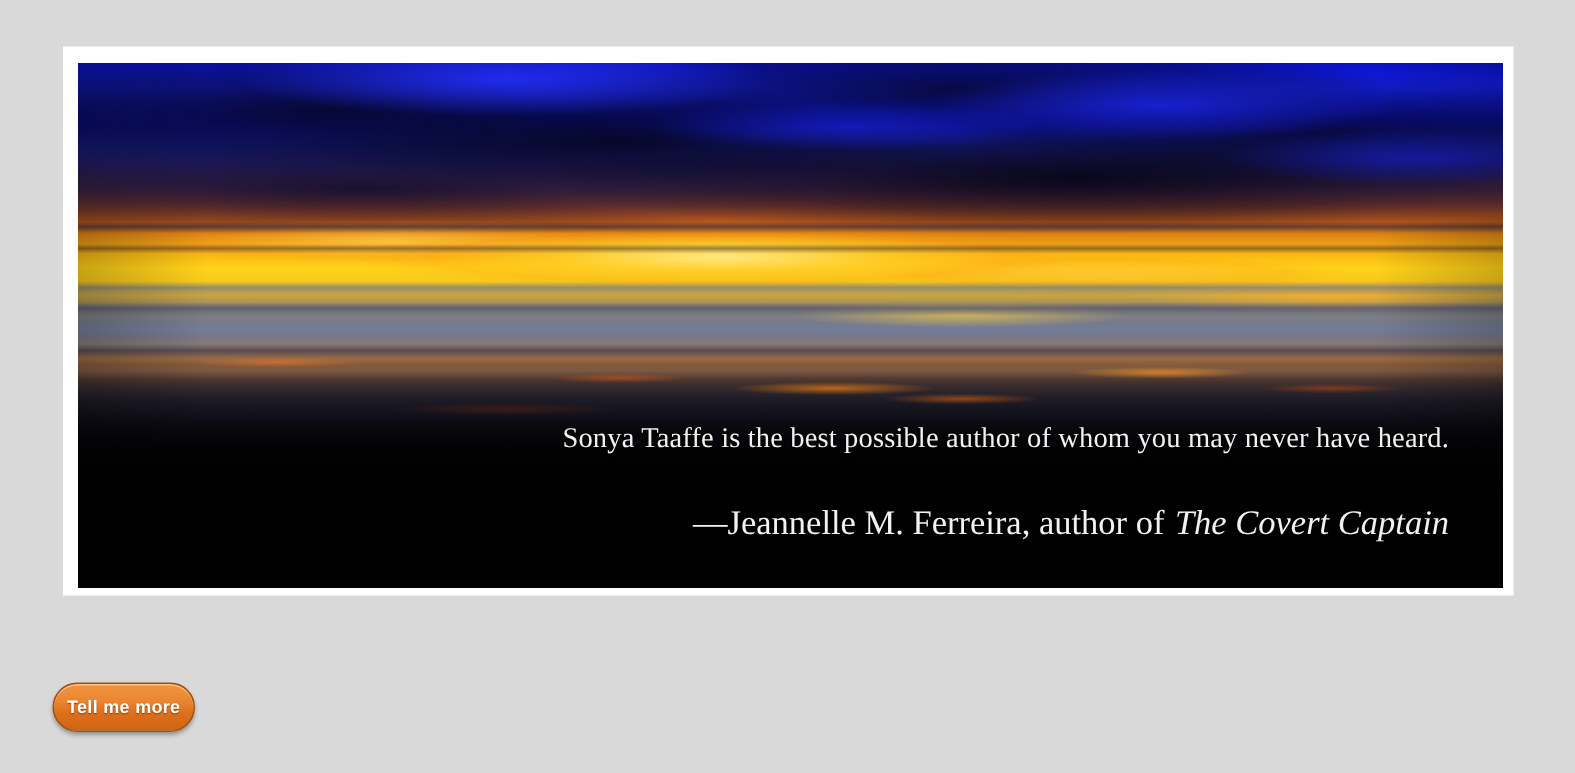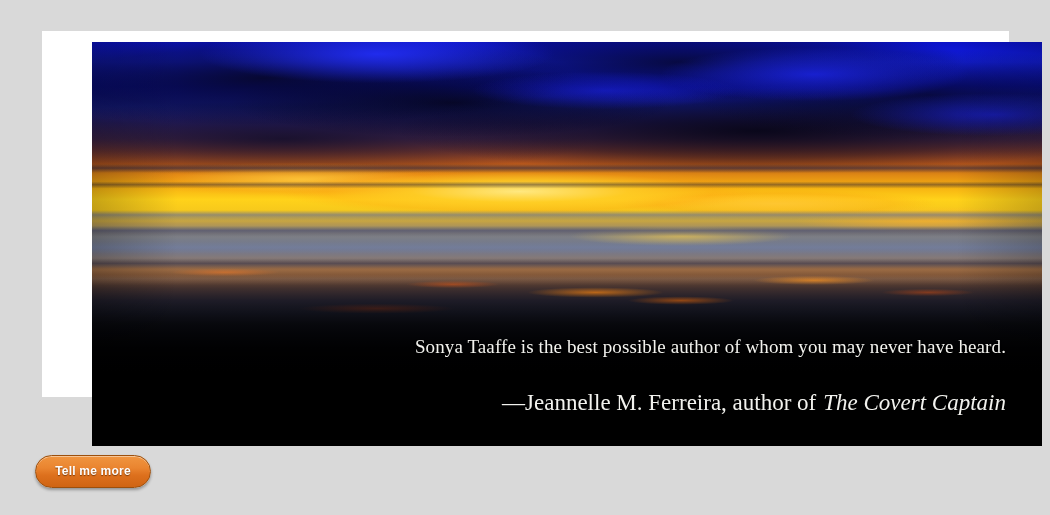--- a/index.html
+++ b/index.html
@@ -25,24 +25,23 @@
     height: 366px;
     background: #ffffff;
     box-sizing: border-box;
   }
 
   #hero-photo {
     position: absolute;
     left: 10px;
     top: 11px;
     width: 950px;
-    height: 404px;
+    height: 350px;
     overflow: hidden;
     background: #000008;
-    margin-left: 40px;
   }
 
   
   .sky-layer {
     position: absolute;
     left: 0;
     top: 0;
     width: 100%;
     height: 100%;
     pointer-events: none;
@@ -182,21 +181,21 @@
   #quote-attribution-work {
     font-style: italic;
     margin-left: 7px;
   }
 
   
   #tell-me-more-button {
     position: absolute;
     left: 35px;
     top: 455px;
-    width: 116px;
+    width: 95px;
     height: 33px;
     border: 1px solid #9c4f0c;
     border-radius: 17px;
     background: linear-gradient(to bottom, #f09540 0%, #ea8530 38%, #dd701d 62%, #cf6413 100%);
     box-shadow:
       inset 0 1px 0 rgba(255,255,255,0.45),
       0 2px 3px rgba(0,0,0,0.32);
     color: #ffffff;
     font-family: "Liberation Sans", sans-serif;
     font-size: 12px;

